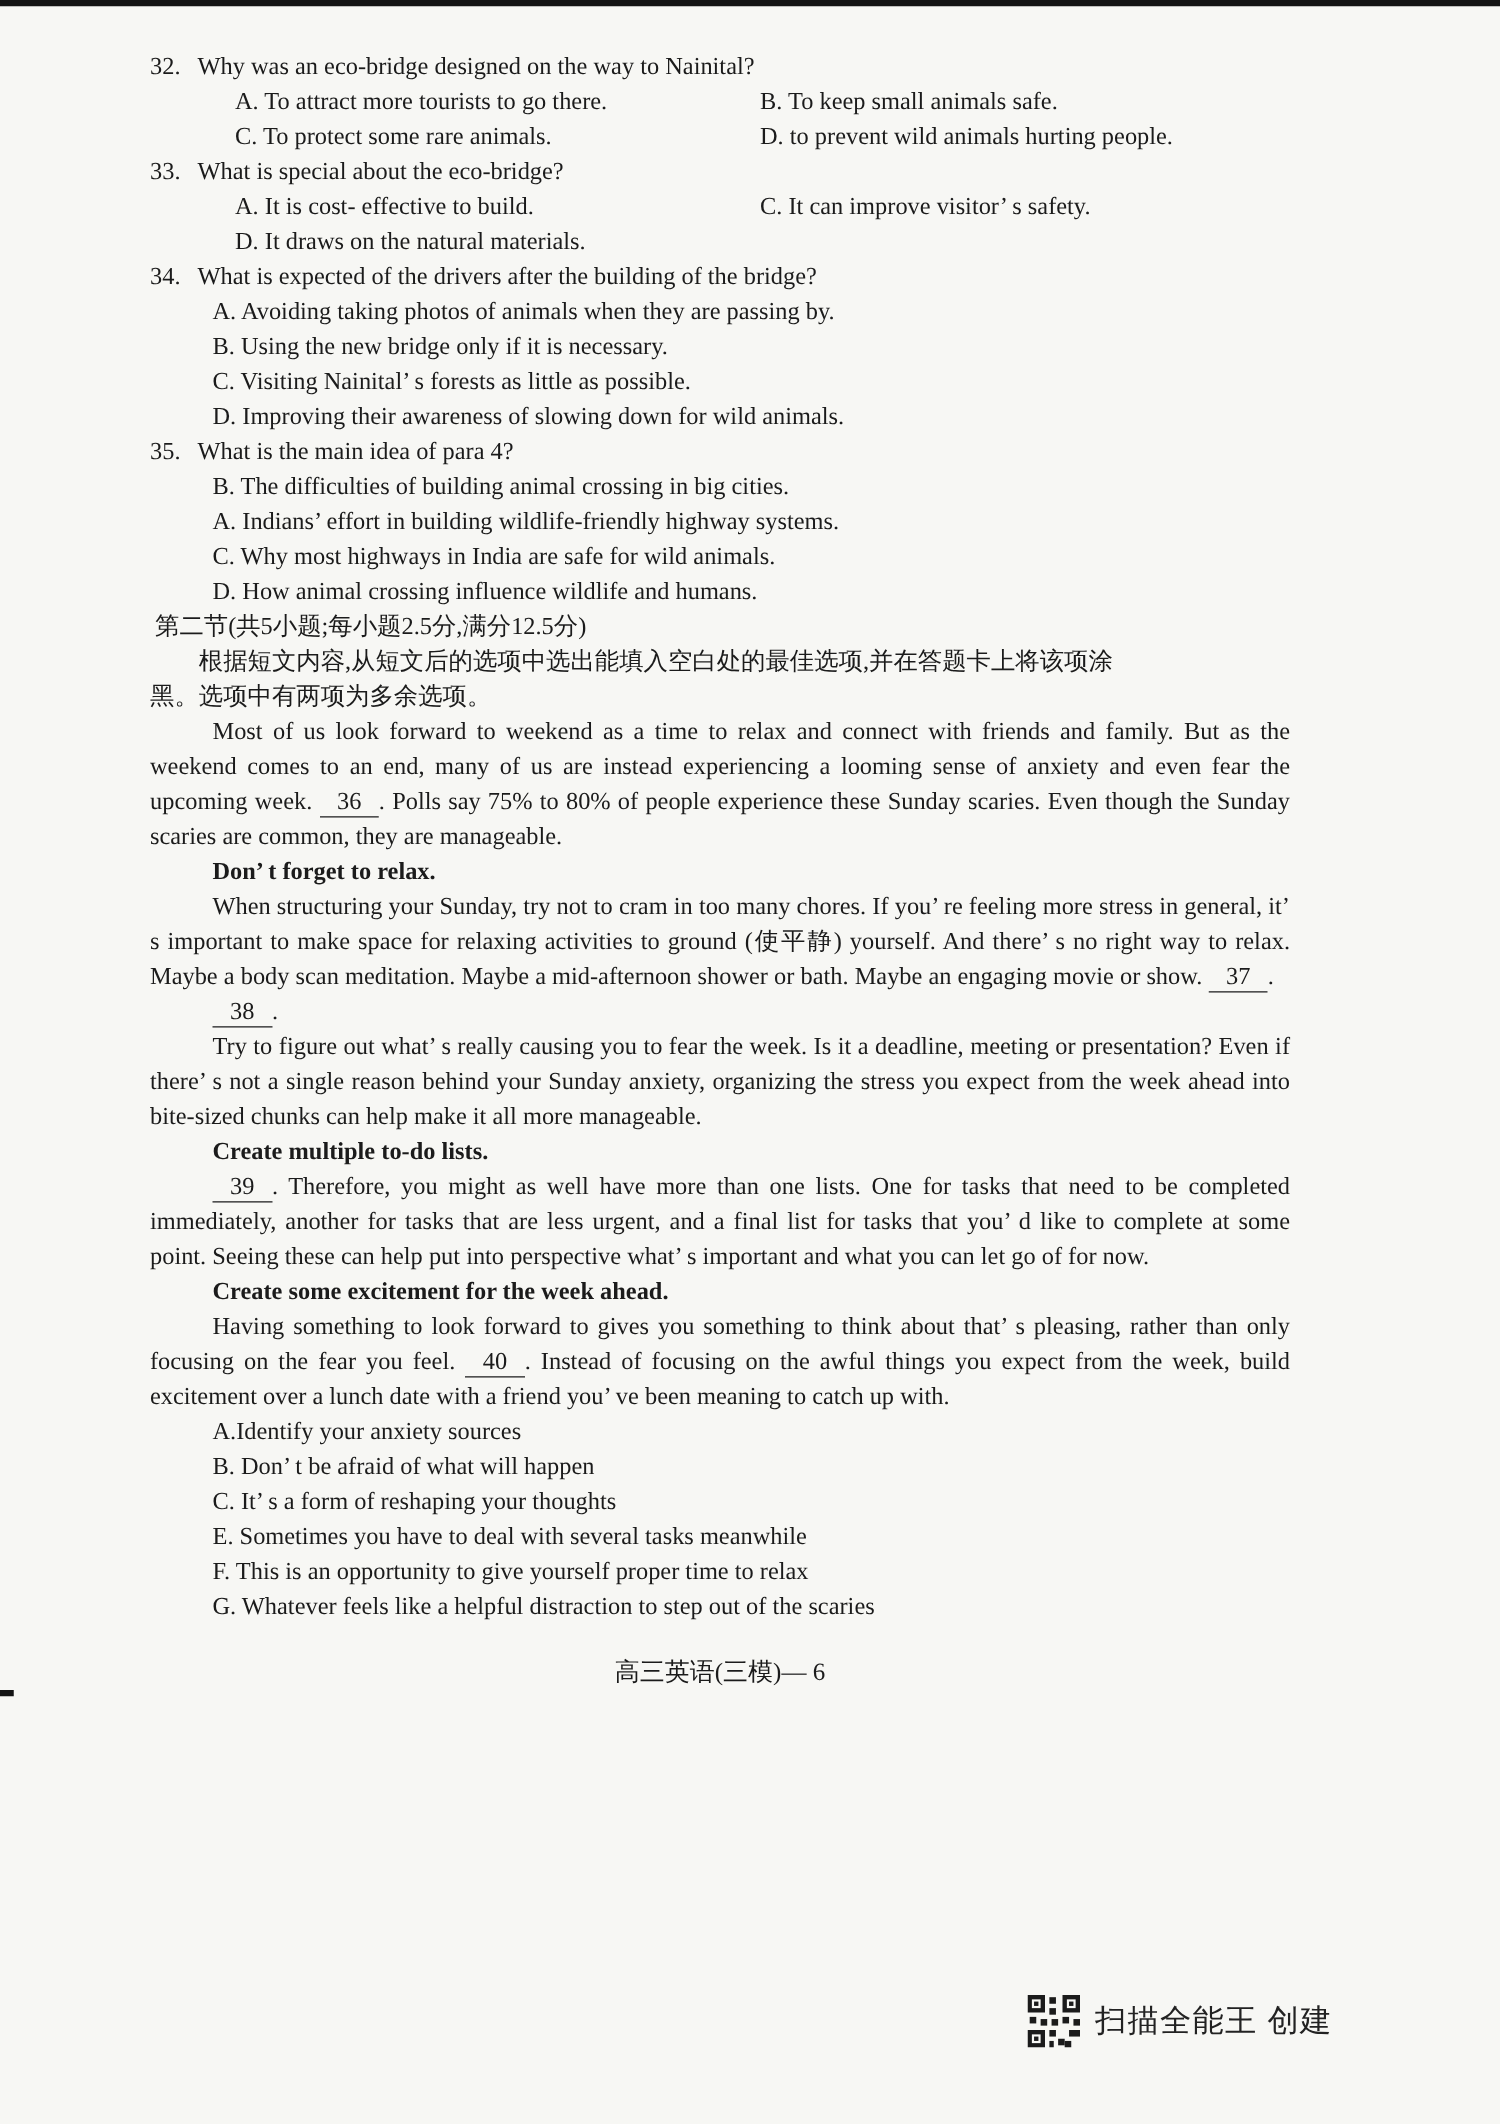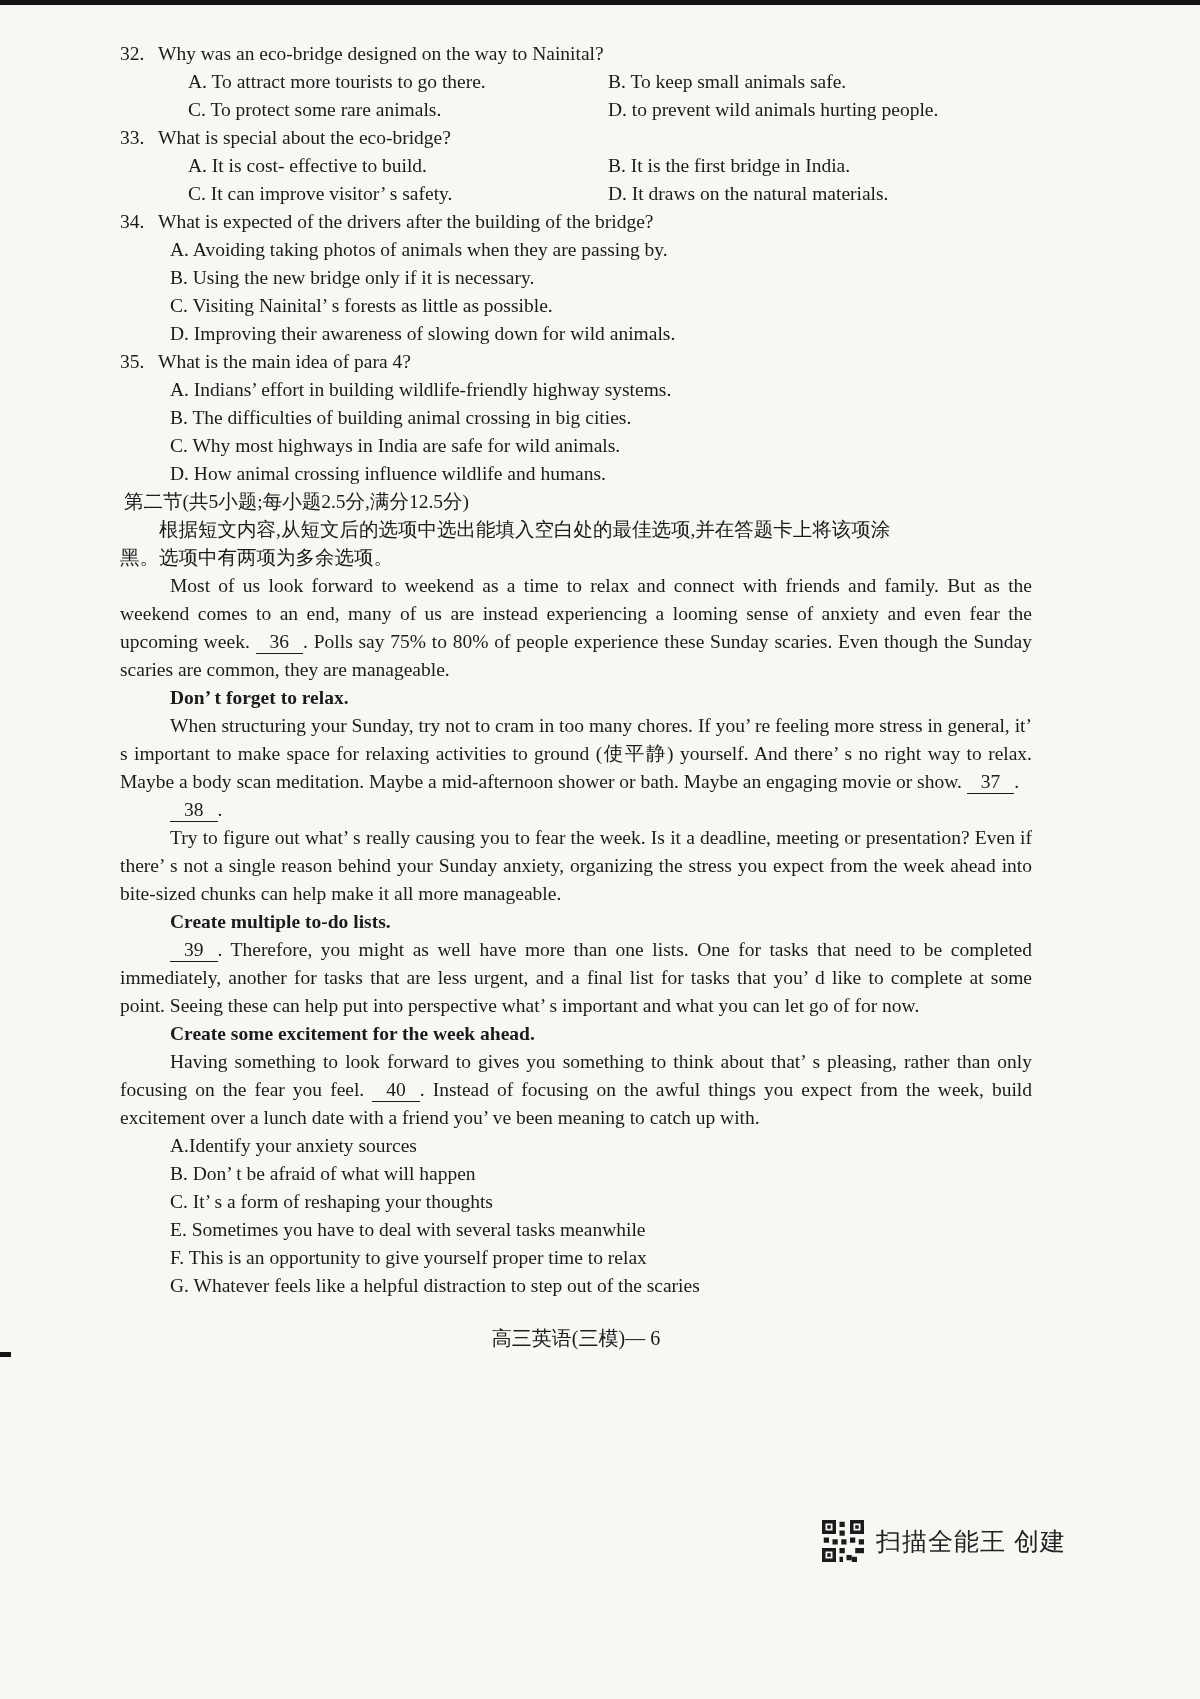--- a/index.html
+++ b/index.html
@@ -34,21 +34,21 @@
     border-bottom: 1.6px solid #1b1b1b;
     padding: 0 14px;
     line-height: 22px;
     text-indent: 0;
   }
 
   .choices { margin-left: 50px; }
 
   .footer { text-align: center; margin-top: 24px; font-size: 20px; }
 
-  .watermark { position: absolute; top: 1520px; left: 822px; display: flex; align-items: center; gap: 12px; }
+  .watermark { position: absolute; top: 1596px; left: 822px; display: flex; align-items: center; gap: 12px; }
   .watermark svg { width: 42px; height: 42px; display: block; }
   .wm-text { font-family: "Liberation Sans", "DejaVu Sans", sans-serif; font-size: 25px; color: #222; letter-spacing: 1px; }
 </style>
 </head>
 <body>
 
 <div class="scan-top-edge"></div>
 <div class="scan-left-mark"></div>
 
 <div class="content">
@@ -60,41 +60,40 @@
       <div>B. To keep small animals safe.</div>
       <div>C. To protect some rare animals.</div>
       <div>D. to prevent wild animals hurting people.</div>
     </div>
   </div>
 
   <div class="question">
     <div><span class="qnum">33.</span><span>What is special about the eco-bridge?</span></div>
     <div class="opts-grid">
       <div>A. It is cost- effective to build.</div>
-      <div>B. It is the first bridge in India.</div>
       <div>C. It can improve visitor’ s safety.</div>
       <div>D. It draws on the natural materials.</div>
     </div>
   </div>
 
   <div class="question">
     <div><span class="qnum">34.</span><span>What is expected of the drivers after the building of the bridge?</span></div>
     <div class="opts-list">
       <div>A. Avoiding taking photos of animals when they are passing by.</div>
       <div>B. Using the new bridge only if it is necessary.</div>
       <div>C. Visiting Nainital’ s forests as little as possible.</div>
       <div>D. Improving their awareness of slowing down for wild animals.</div>
     </div>
   </div>
 
   <div class="question">
     <div><span class="qnum">35.</span><span>What is the main idea of para 4?</span></div>
     <div class="opts-list">
+      <div>B. The difficulties of building animal crossing in big cities.</div>
       <div>A. Indians’ effort in building wildlife-friendly highway systems.</div>
-      <div>B. The difficulties of building animal crossing in big cities.</div>
       <div>C. Why most highways in India are safe for wild animals.</div>
       <div>D. How animal crossing influence wildlife and humans.</div>
     </div>
   </div>
 
   <div class="section-heading">第二节(共5小题;每小题2.5分,满分12.5分)</div>
   <div class="instr-line1">根据短文内容,从短文后的选项中选出能填入空白处的最佳选项,并在答题卡上将该项涂</div>
   <div class="instr-line2">黑。选项中有两项为多余选项。</div>
 
   <p class="para"><span>Most of us look forward to weekend as a time to relax and connect with friends and family. But as the weekend comes to an end, many of us are instead experiencing a looming sense of anxiety and even fear the upcoming week.</span> <span class="blank">36</span><span>. Polls say 75% to 80% of people experience these Sunday scaries. Even though the Sunday scaries are common, they are manageable.</span></p>

